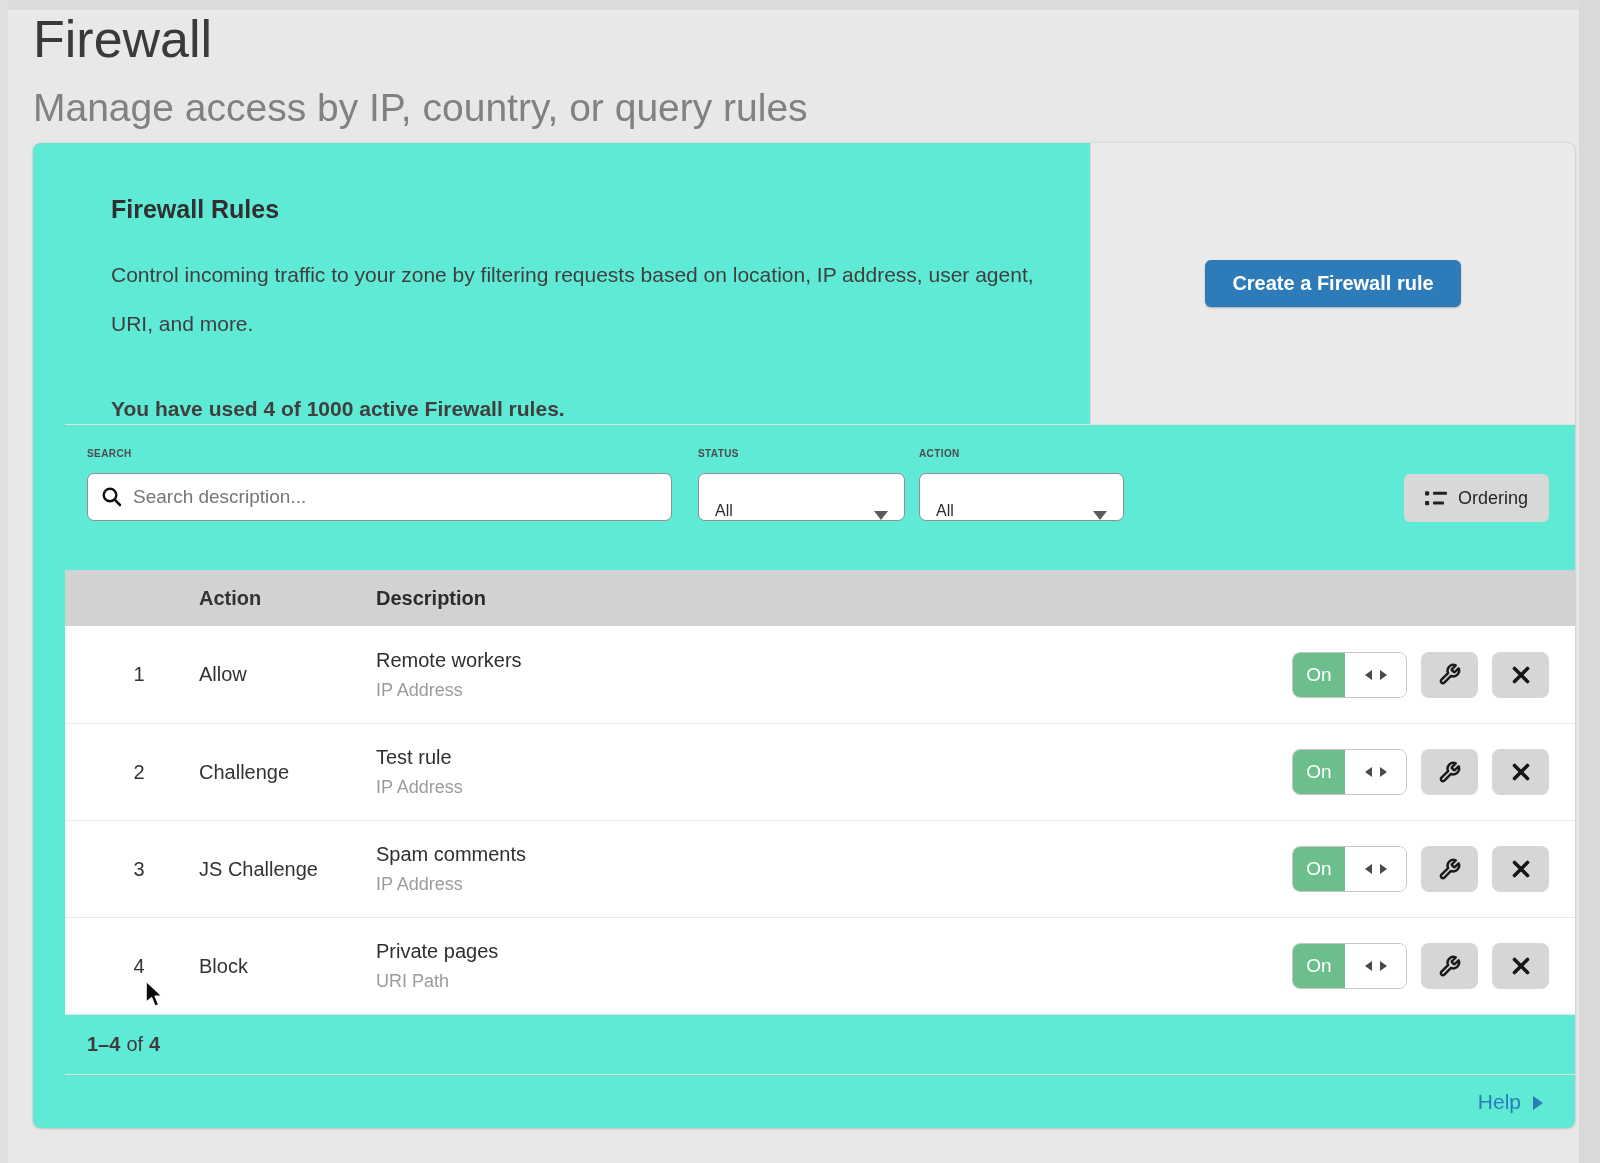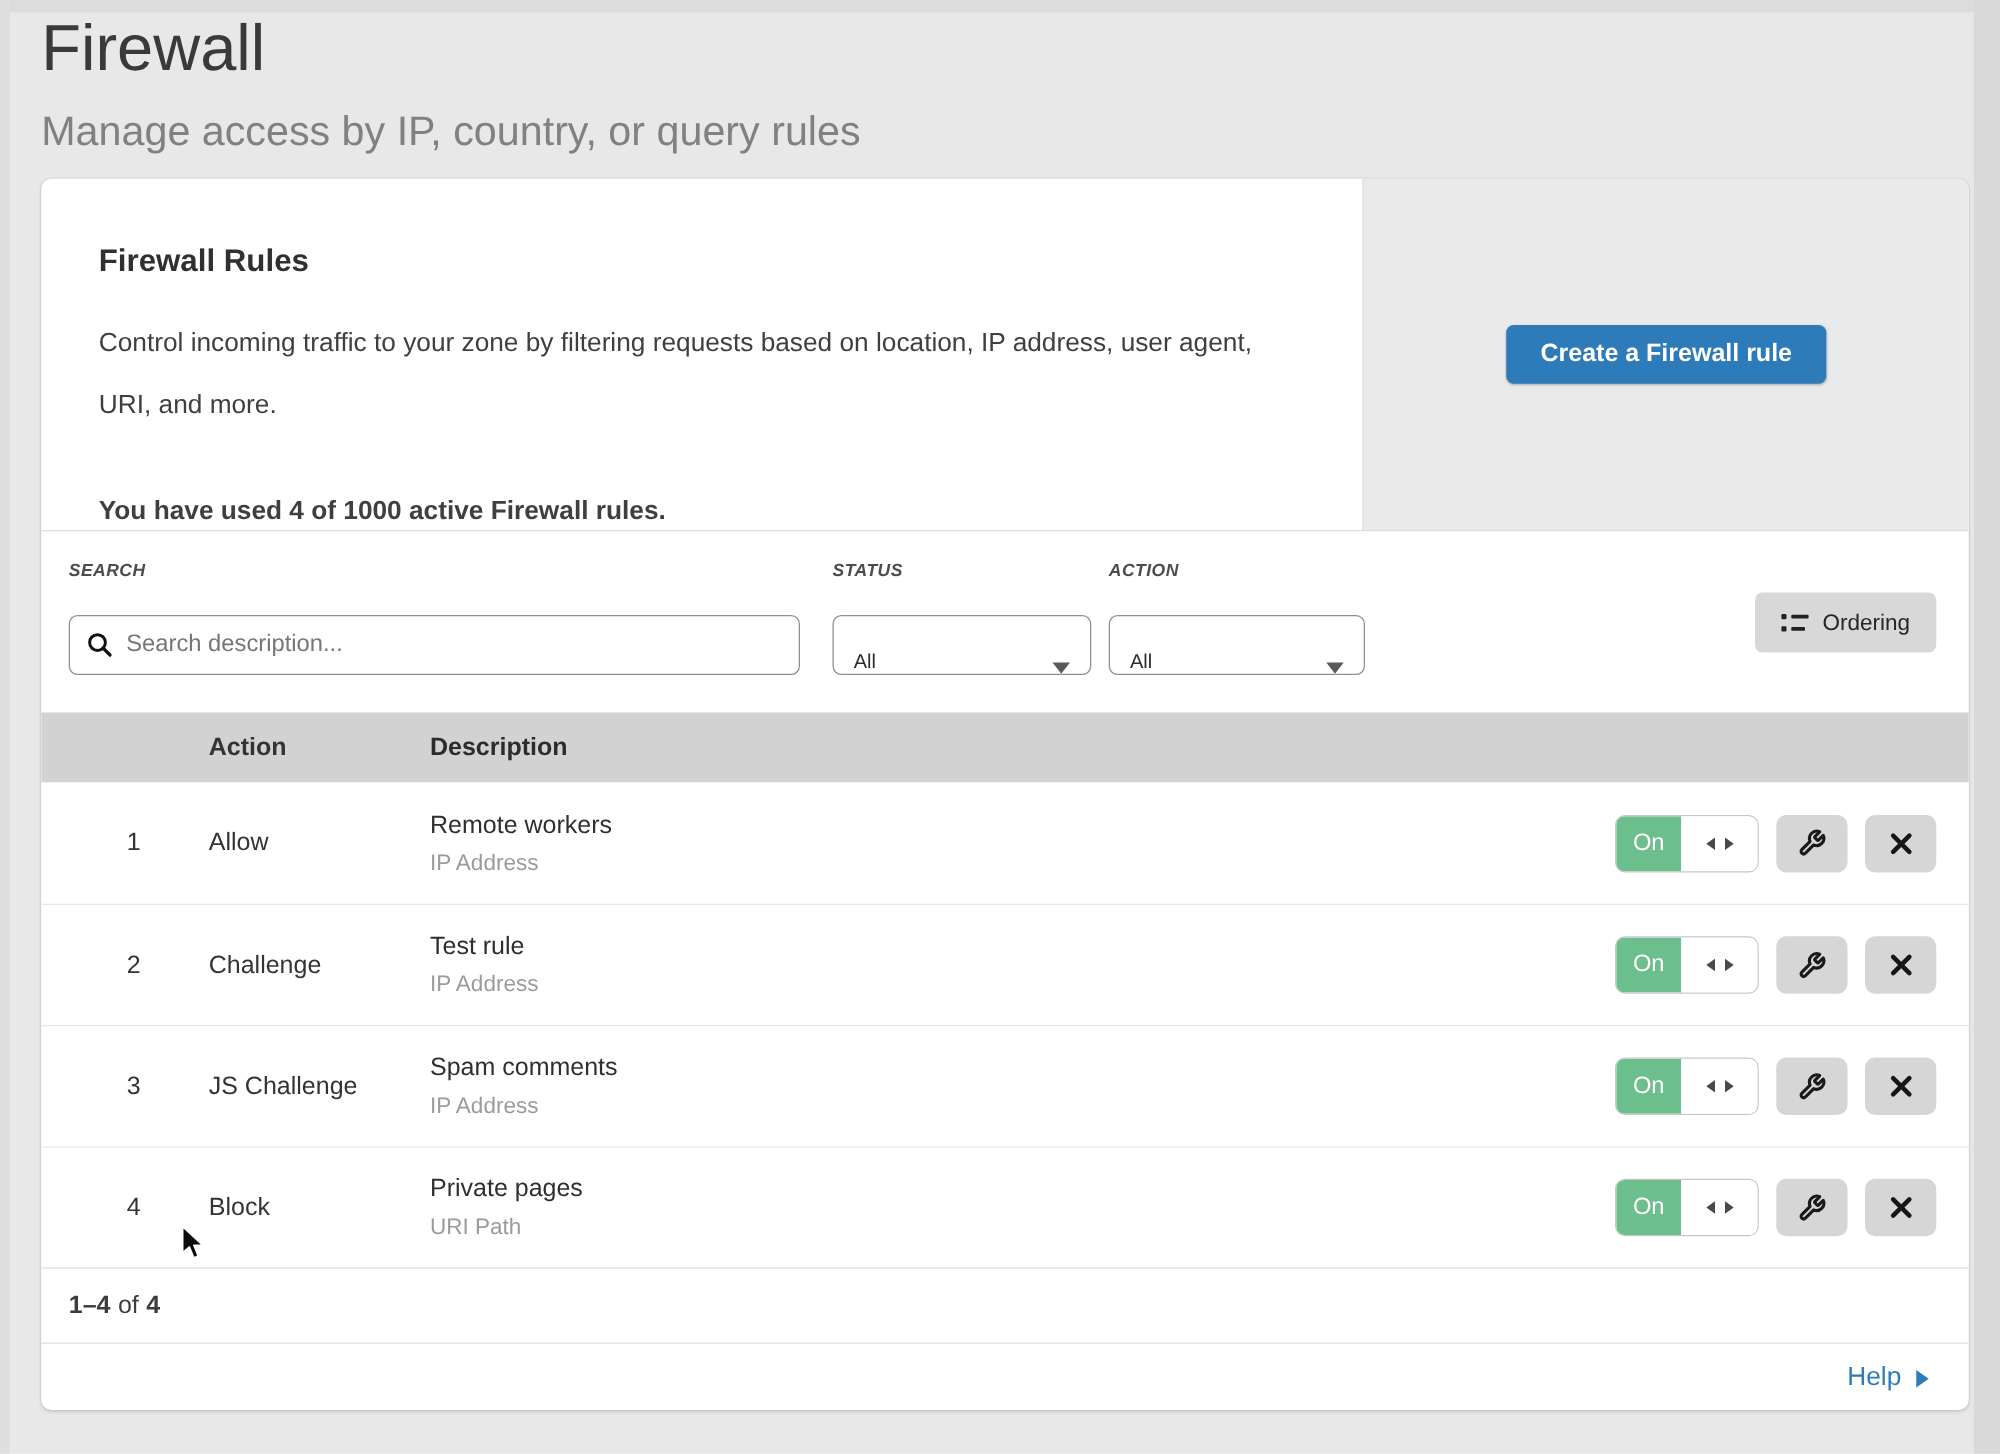--- a/index.html
+++ b/index.html
@@ -13,27 +13,28 @@
     color: #333;
   }
   
   .edge-top    { position:absolute; top:0; left:0; width:100%; height:10px; background:#dcdcdc; }
   .edge-left   { position:absolute; top:0; left:0; width:8px; height:100%; background:#dfdfdf; }
   .edge-right  { position:absolute; top:0; right:0; width:21px; height:100%; background:#d9d9d9; }
 
   
   .page-header { position:absolute; left:33px; top:10px; }
   .page-title { font-size:52px; font-weight:400; color:#3a3a3a; line-height:1.15; margin:0; }
-  .page-subtitle { font-size:33px; font-weight:400; color:#818181; margin-top:16px; }
+  .page-subtitle { font-size:39px; font-weight:400; color:#818181; margin-top:16px; }
 
   
   .card {
     position:absolute; left:33px; top:143px; width:1542px; height:985px;
-    background:#ffffff; border-radius:8px; overflow:hidden;
+    background:#5eead4; border-radius:8px; overflow:hidden;
     box-shadow: 0 1px 3px rgba(0,0,0,0.12), 0 0 0 1px rgba(0,0,0,0.04);
+    padding-left: 32px;
   }
 
   
   .card-top { height:282px; display:flex; border-bottom:1px solid #e0e0e0; }
   .intro { flex:1; padding:52px 40px 0 46px; }
   .intro h2 { margin:0 0 26px 0; font-size:25px; font-weight:700; color:#303030; }
   .intro p { margin:0; font-size:21px; color:#3f3f3f; line-height:49px; max-width:950px; }
   .usage { margin-top:36px !important; font-weight:700; color:#2e2e2e; }
   .cta-block {
     width:485px; background:#eaeaea; border-left:1px solid #dedede;
@@ -42,22 +43,22 @@
   .btn-primary {
     background:#2e7bba; color:#fff; border:none; border-radius:6px;
     font-family:inherit; font-size:20px; font-weight:700;
     padding:12px 27px; cursor:pointer;
     box-shadow: 0 1px 2px rgba(0,0,0,0.25);
   }
 
   
   .filters { height:145px; padding:23px 26px 0 22px; display:flex; align-items:flex-start; }
   .filter-label {
-    display:block; font-size:14px; font-weight:700; color:#4c4c4c;
-    letter-spacing:0.4px; margin-bottom:28px;font-style:italic;
+    display:block; font-size:10px; font-weight:700; color:#4c4c4c;
+    letter-spacing:0.4px; margin-bottom:14px;
   }
   .search-group { width:585px; margin-right:26px; }
   .search-box { position:relative; }
   .search-box input {
     width:100%; height:48px; border:1px solid #8f8f8f; border-radius:7px;
     padding:0 14px 0 45px; font-family:inherit; font-size:19px; color:#333;
     background:#fff; outline:none;
   }
   .search-box input::placeholder { color:#767676; }
   .search-icon { position:absolute; left:14px; top:13px; }

